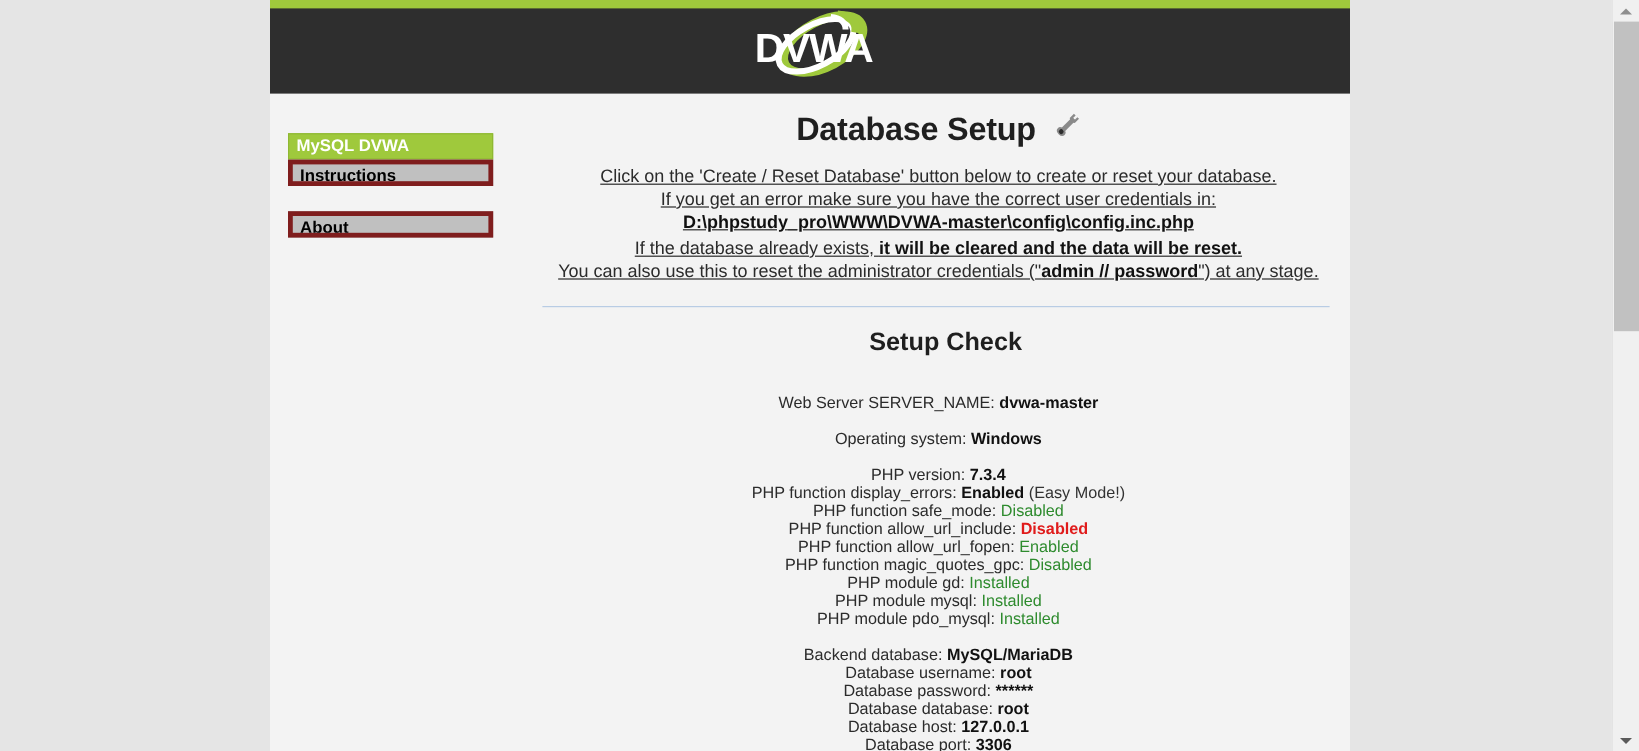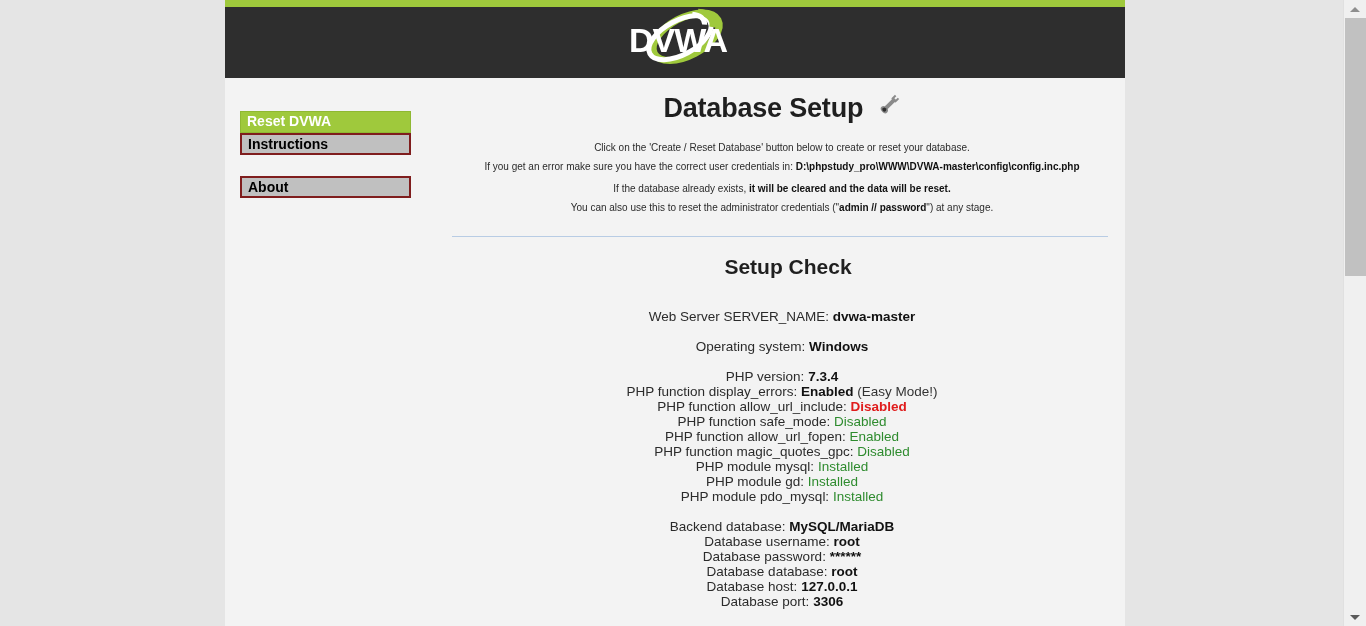--- a/index.html
+++ b/index.html
@@ -69,21 +69,21 @@
     display: block;
     box-sizing: border-box;
     width: 171px;
     height: 22px;
     line-height: 19px;
     padding-left: 6px;
     font-size: 14px;
     font-weight: bold;
     color: #000000;
     background: #c0c0c0;
-    border: 2px solid #7f1d1d;
+    border: 4px solid #7f1d1d;
     cursor: pointer;
     white-space: nowrap;
     overflow: hidden;
   }
   .nav-item.active {
     background: #9fc93c;
     color: #ffffff;
     border: 1px solid #8fb832;
   }
   .nav-gap { height: 21px; }
@@ -106,23 +106,24 @@
     letter-spacing: -0.2px;
   }
   .wrench-icon {
     display: inline-block;
     vertical-align: 2px;
     margin-left: 8px;
   }
 
   p.intro {
     margin: 14px 0 0 0;
-    font-size: 10px;
+    font-size: 15px;
     line-height: 19px;
     color: #2b2b2b;
+    text-decoration: underline;
   }
   p.intro.second { margin-top: 3px; }
   .b { font-weight: bold; color: #111; }
 
   hr.divider {
     border: 0;
     border-top: 1px solid #b8cce4;
     margin: 19px 0 0 0;
     width: 656px;
   }
@@ -213,21 +214,21 @@
             <path d="M 88 19 A 34 17 0 0 1 94 34" fill="none" stroke="#ffffff" stroke-width="5"></path>
           </g>
         </svg>
       </div>
       <div id="header-green-bar"></div>
     </div>
 
     <div id="main-body">
 
       <div id="sidebar">
-        <div class="nav-item active">Reset DVWA</div>
+        <div class="nav-item active">MySQL DVWA</div>
         <div class="nav-item">Instructions</div>
         <div class="nav-gap"></div>
         <div class="nav-item">About</div>
       </div>
 
       <div id="content">
 
         <h1 class="page-title">
           <span>Database Setup</span>
           <span class="wrench-icon">
@@ -264,26 +265,26 @@
 
         <div class="check-block spaced">
           <div class="check-line">
             <span>Operating system: </span><span class="val">Windows</span>
           </div>
         </div>
 
         <div class="check-block spaced" id="php-checks">
             <div class="check-line"><span>PHP version: </span><span class="val">7.3.4</span></div>
             <div class="check-line"><span>PHP function display_errors: </span><span class="val">Enabled</span><span class="note-italic"> (Easy Mode!)</span></div>
+            <div class="check-line"><span>PHP function safe_mode: </span><span class="val-ok">Disabled</span></div>
             <div class="check-line"><span>PHP function allow_url_include: </span><span class="val-bad">Disabled</span></div>
-            <div class="check-line"><span>PHP function safe_mode: </span><span class="val-ok">Disabled</span></div>
             <div class="check-line"><span>PHP function allow_url_fopen: </span><span class="val-ok">Enabled</span></div>
             <div class="check-line"><span>PHP function magic_quotes_gpc: </span><span class="val-ok">Disabled</span></div>
+            <div class="check-line"><span>PHP module gd: </span><span class="val-ok">Installed</span></div>
             <div class="check-line"><span>PHP module mysql: </span><span class="val-ok">Installed</span></div>
-            <div class="check-line"><span>PHP module gd: </span><span class="val-ok">Installed</span></div>
             <div class="check-line"><span>PHP module pdo_mysql: </span><span class="val-ok">Installed</span></div>
           </div>
 
         <div class="check-block spaced" id="db-checks">
             <div class="check-line"><span>Backend database: </span><span class="val">MySQL/MariaDB</span></div>
             <div class="check-line"><span>Database username: </span><span class="val">root</span></div>
             <div class="check-line"><span>Database password: </span><span class="val">******</span></div>
             <div class="check-line"><span>Database database: </span><span class="val">root</span></div>
             <div class="check-line"><span>Database host: </span><span class="val">127.0.0.1</span></div>
             <div class="check-line"><span>Database port: </span><span class="val">3306</span></div>

